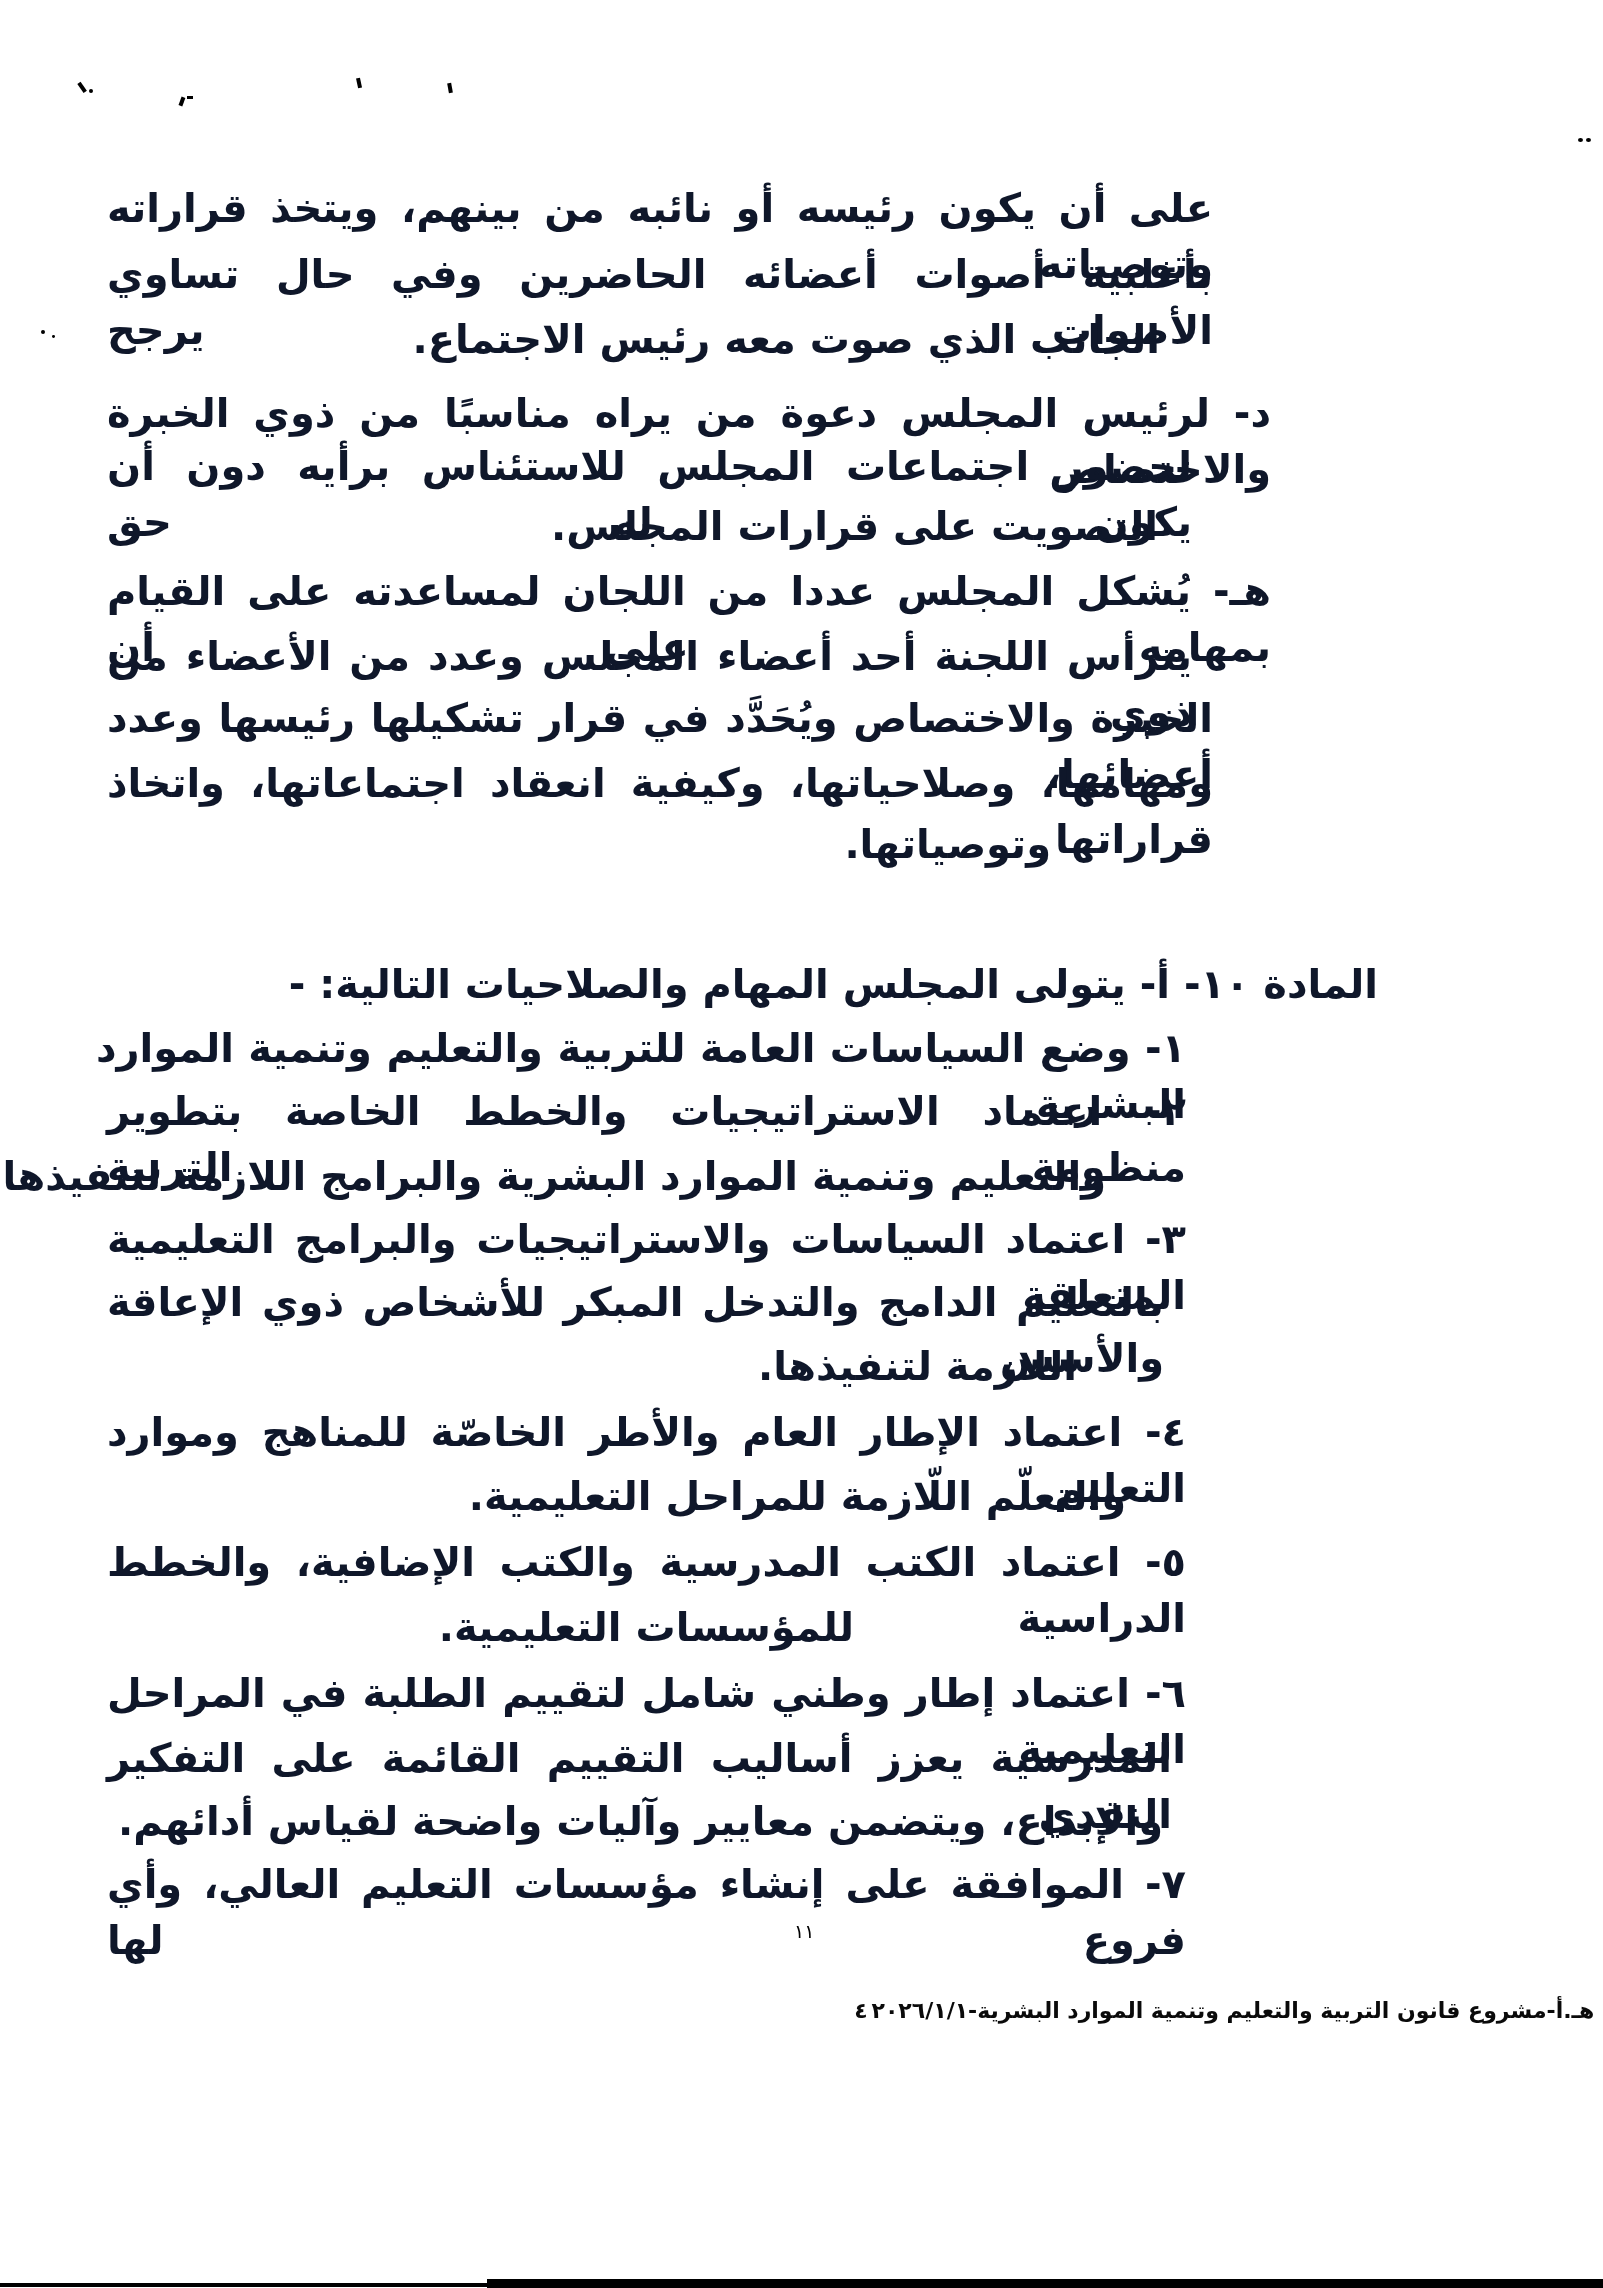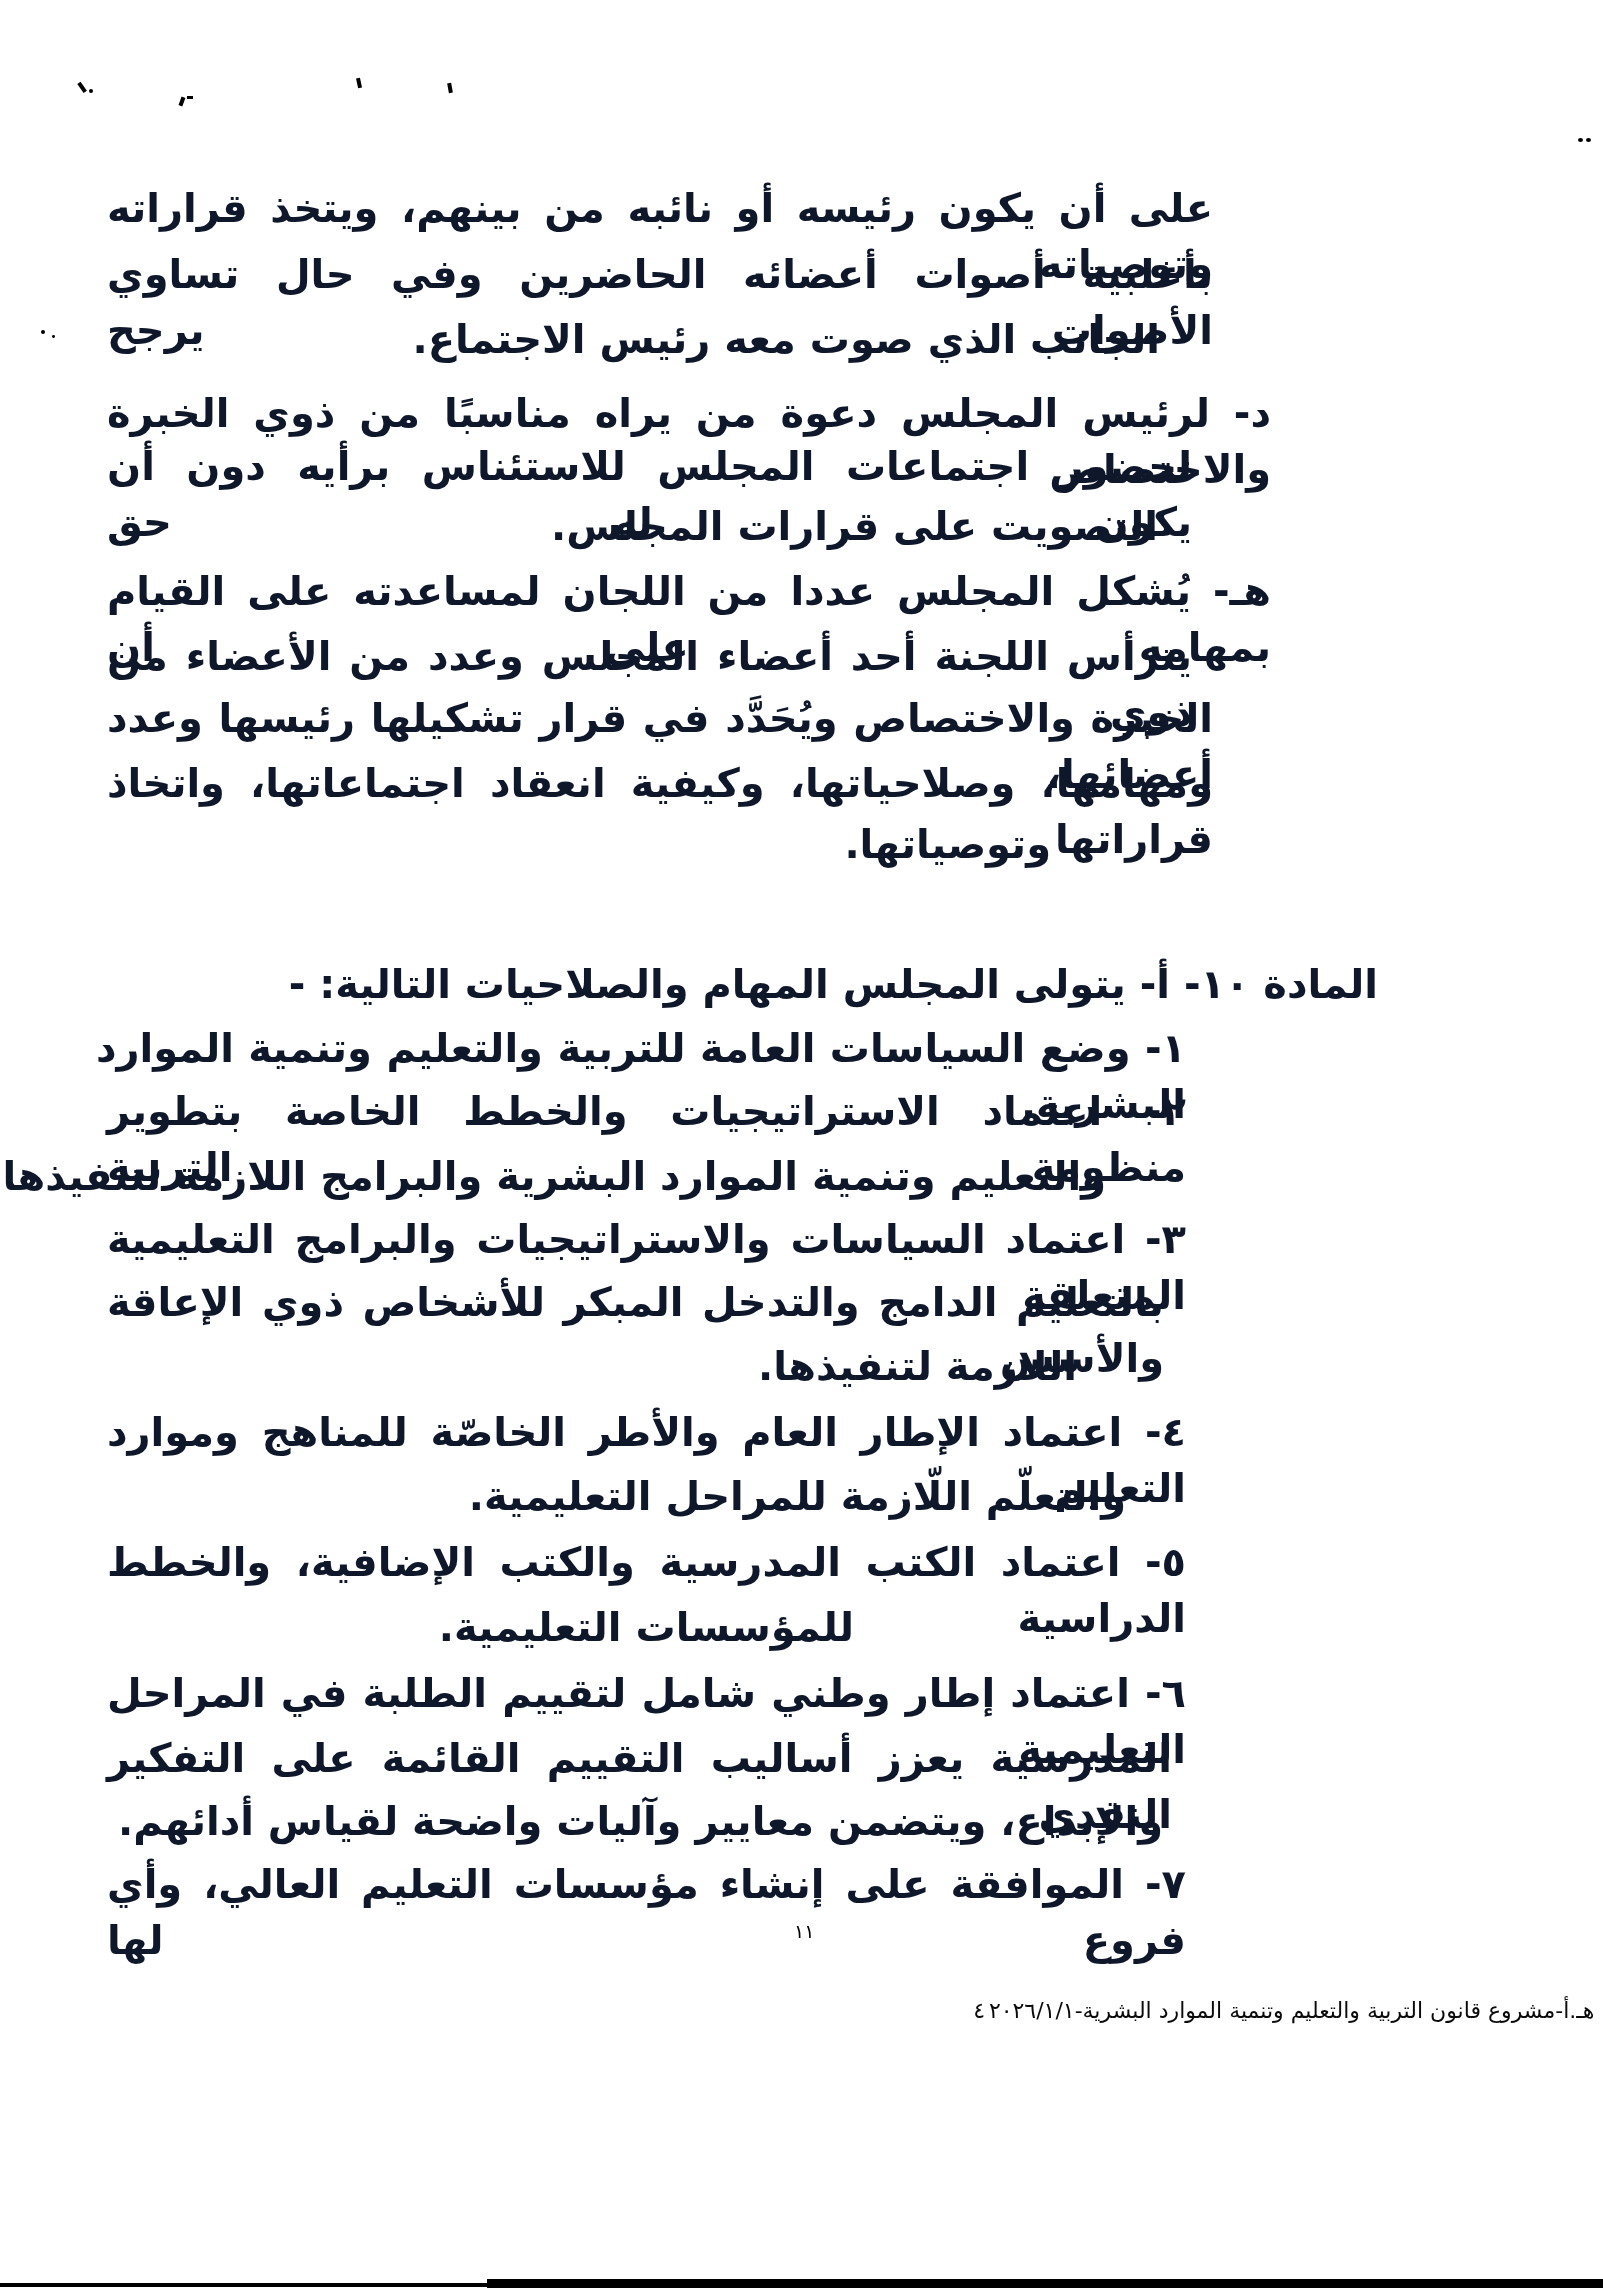--- a/index.html
+++ b/index.html
@@ -34,21 +34,21 @@
     font-weight: 400;
     font-size: 19px;
     line-height: 29px;
   }
   #footer-line {
     position: absolute;
     top: 1995px;
     right: 8.7px;
     direction: rtl;
     color: #0a0a0a;
-    font-weight: 400;
+    font-weight: 700;
     font-size: 22px;
     line-height: 31px;
     white-space: nowrap;
   }
   #footer-line .date { padding-left: 3.9px; }
   .speck {
     position: absolute;
     background: #000000;
   }
   .bar {

